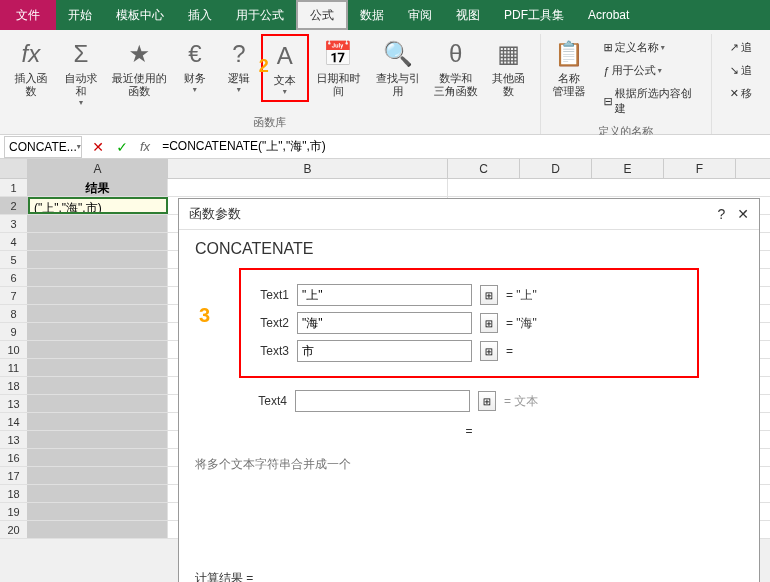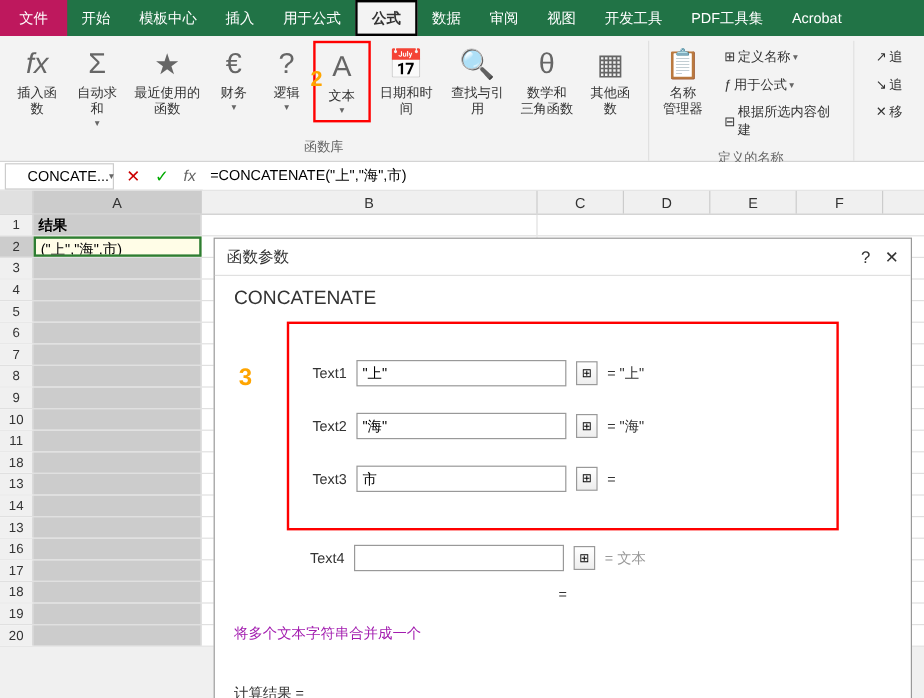--- a/index.html
+++ b/index.html
@@ -3,97 +3,96 @@
   <meta charset="utf-8">
   <style>
     * { margin: 0; padding: 0; box-sizing: border-box; font-family: "Microsoft YaHei", sans-serif; }
     body { width: 770px; height: 582px; background: #f0f0f0; overflow: hidden; position: relative; }
     
     
     .ribbon-tabs { display: flex; background: #217346; height: 30px; align-items: center; }
     .ribbon-tab { padding: 0 12px; color: #fff; font-size: 12px; height: 100%; display: flex; align-items: center; cursor: pointer; }
     .ribbon-tab.file { background: #be185d; padding: 0 16px; }
     .ribbon-tab.active { background: #f3f3f3; color: #333; }
-    .ribbon-tab.highlighted { border: 2px solid #000000; font-weight: bold; }
+    .ribbon-tab.highlighted { border: 2px solid #a3a3a3; }
     
     
     .ribbon-content { background: #f3f3f3; height: 105px; border-bottom: 1px solid #d4d4d4; display: flex; padding: 4px 0 0 0; }
     .ribbon-group { display: flex; flex-direction: column; align-items: center; padding: 0 6px; border-right: 1px solid #e0e0e0; }
     .ribbon-group-items { display: flex; flex: 1; align-items: flex-start; }
     .ribbon-group-label { font-size: 11px; color: #666; padding: 2px 0 4px 0; }
     .ribbon-btn { display: flex; flex-direction: column; align-items: center; padding: 4px 6px; cursor: pointer; }
     .ribbon-btn.highlighted { border: 2px solid red; }
     .ribbon-icon { width: 28px; height: 28px; display: flex; align-items: center; justify-content: center; font-size: 20px; color: #666; }
     .ribbon-icon.large { width: 32px; height: 32px; font-size: 24px; }
     .ribbon-btn-label { font-size: 11px; color: #333; margin-top: 2px; text-align: center; line-height: 1.2; }
     .ribbon-dropdown-arrow { font-size: 8px; color: #666; }
     .ribbon-text-btn { font-size: 11px; color: #333; padding: 2px 4px; display: flex; align-items: center; gap: 2px; cursor: pointer; }
     .ribbon-text-group { display: flex; flex-direction: column; gap: 4px; padding: 4px 8px; }
     .callout-num { position: absolute; color: #ffa500; font-size: 18px; font-weight: bold; z-index: 10; }
     
     
     .formula-bar { display: flex; background: #fff; border-bottom: 1px solid #d4d4d4; height: 24px; align-items: center; }
-    .name-box { width: 91px; border: 1px solid #ccc; height: 22px; padding: 0 18px; font-size: 12px; display: flex; align-items: center; justify-content: space-between; margin: 0 4px; }
+    .name-box { width: 78px; border: 1px solid #ccc; height: 22px; padding: 0 4px; font-size: 12px; display: flex; align-items: center; justify-content: space-between; margin: 0 4px; }
     .name-box-arrow { font-size: 8px; color: #666; }
     .fb-btn { width: 24px; height: 22px; display: flex; align-items: center; justify-content: center; color: #666; cursor: pointer; font-size: 14px; }
     .fb-btn.cancel { color: #c00; }
     .fb-btn.confirm { color: #0a0; }
     .fx-label { font-style: italic; font-size: 13px; color: #666; padding: 0 6px; }
     .formula-input { flex: 1; border: none; outline: none; font-size: 12px; padding: 0 6px; height: 100%; }
     
     
     .spreadsheet { position: relative; background: #fff; }
     .col-headers { display: flex; height: 20px; background: #f0f0f0; border-bottom: 1px solid #ccc; }
     .corner-cell { width: 28px; border-right: 1px solid #ccc; background: #e0e0e0; }
     .col-header { border-right: 1px solid #ccc; text-align: center; font-size: 12px; color: #333; line-height: 20px; }
     .col-a { width: 140px; background: #ccc; }
     .col-b { width: 280px; }
     .col-c, .col-d, .col-e, .col-f { width: 72px; }
     .row { display: flex; height: 18px; border-bottom: 1px solid #e0e0e0; }
     .row-header { width: 28px; background: #f0f0f0; border-right: 1px solid #ccc; text-align: center; font-size: 11px; color: #333; line-height: 18px; }
     .row-header.sel { background: #ccc; }
     .cell { border-right: 1px solid #e0e0e0; font-size: 12px; padding: 0 4px; line-height: 18px; overflow: hidden; white-space: nowrap; }
-    .cell.header-cell { font-weight: bold; text-align: left; }
+    .cell.header-cell { font-weight: bold; text-align: center; }
     .cell.active { border: 2px solid #2e7d32; background: #fffde7; }
     
     
     .dialog { position: absolute; left: 178px; top: 198px; width: 582px; height: 398px; background: #fff; border: 1px solid #999; }
     .dialog-title-bar { display: flex; justify-content: space-between; align-items: center; padding: 6px 10px; border-bottom: 1px solid #e0e0e0; }
     .dialog-title { font-size: 13px; color: #333; }
     .dialog-controls { display: flex; gap: 12px; }
     .dialog-control { font-size: 14px; color: #333; cursor: pointer; }
     .func-name { font-size: 16px; padding: 10px 16px; color: #333; }
     .args-box { margin: 0 60px 12px 60px; padding: 8px; position: relative; }
     .args-box.highlighted { border: 2px solid red; }
     .args-callout { position: absolute; left: -42px; top: 34px; color: #ffa500; font-size: 20px; font-weight: bold; }
-    .arg-row { display: flex; align-items: center; margin: 22px 0; gap: 8px; }
+    .arg-row { display: flex; align-items: center; margin: 6px 0; gap: 8px; }
     .arg-label { width: 40px; text-align: right; font-size: 12px; color: #333; }
     .arg-input { width: 175px; height: 22px; border: 1px solid #999; font-size: 12px; padding: 0 4px; }
     .arg-picker { width: 18px; height: 20px; border: 1px solid #999; display: flex; align-items: center; justify-content: center; font-size: 10px; cursor: pointer; background: linear-gradient(#fff,#eee); }
     .arg-result { font-size: 12px; color: #333; }
     .arg-result.placeholder { color: #999; }
-    .dialog-desc { padding: 6px 16px; font-size: 12px; color: #a21caf; }
+    .dialog-desc { padding: 6px 16px; font-size: 12px; color: #737373; }
     .dialog-hint { padding: 8px 16px 8px 170px; font-size: 12px; color: #333; line-height: 1.5; }
     .dialog-eq { text-align: center; font-size: 12px; color: #333; padding: 12px 0; }
     .dialog-footer { position: absolute; bottom: 8px; left: 16px; font-size: 12px; color: #333; }
   </style>
 </head>
 <body>
 
 <div class="ribbon-tabs">
   <div class="ribbon-tab file">文件</div>
   <div class="ribbon-tab">开始</div>
   <div class="ribbon-tab">模板中心</div>
   <div class="ribbon-tab">插入</div>
   <div class="ribbon-tab">用于公式</div>
   <div class="ribbon-tab active highlighted">公式</div>
   <div class="ribbon-tab">数据</div>
   <div class="ribbon-tab">审阅</div>
   <div class="ribbon-tab">视图</div>
-  <div class="ribbon-tab">开发工具</div>
   <div class="ribbon-tab">PDF工具集</div>
   <div class="ribbon-tab">Acrobat</div>
 </div>
 
 <div class="ribbon-content">
   <div class="ribbon-group">
     <div class="ribbon-group-items">
       <div class="ribbon-btn">
         <div class="ribbon-icon large">
             <i>fx</i>

